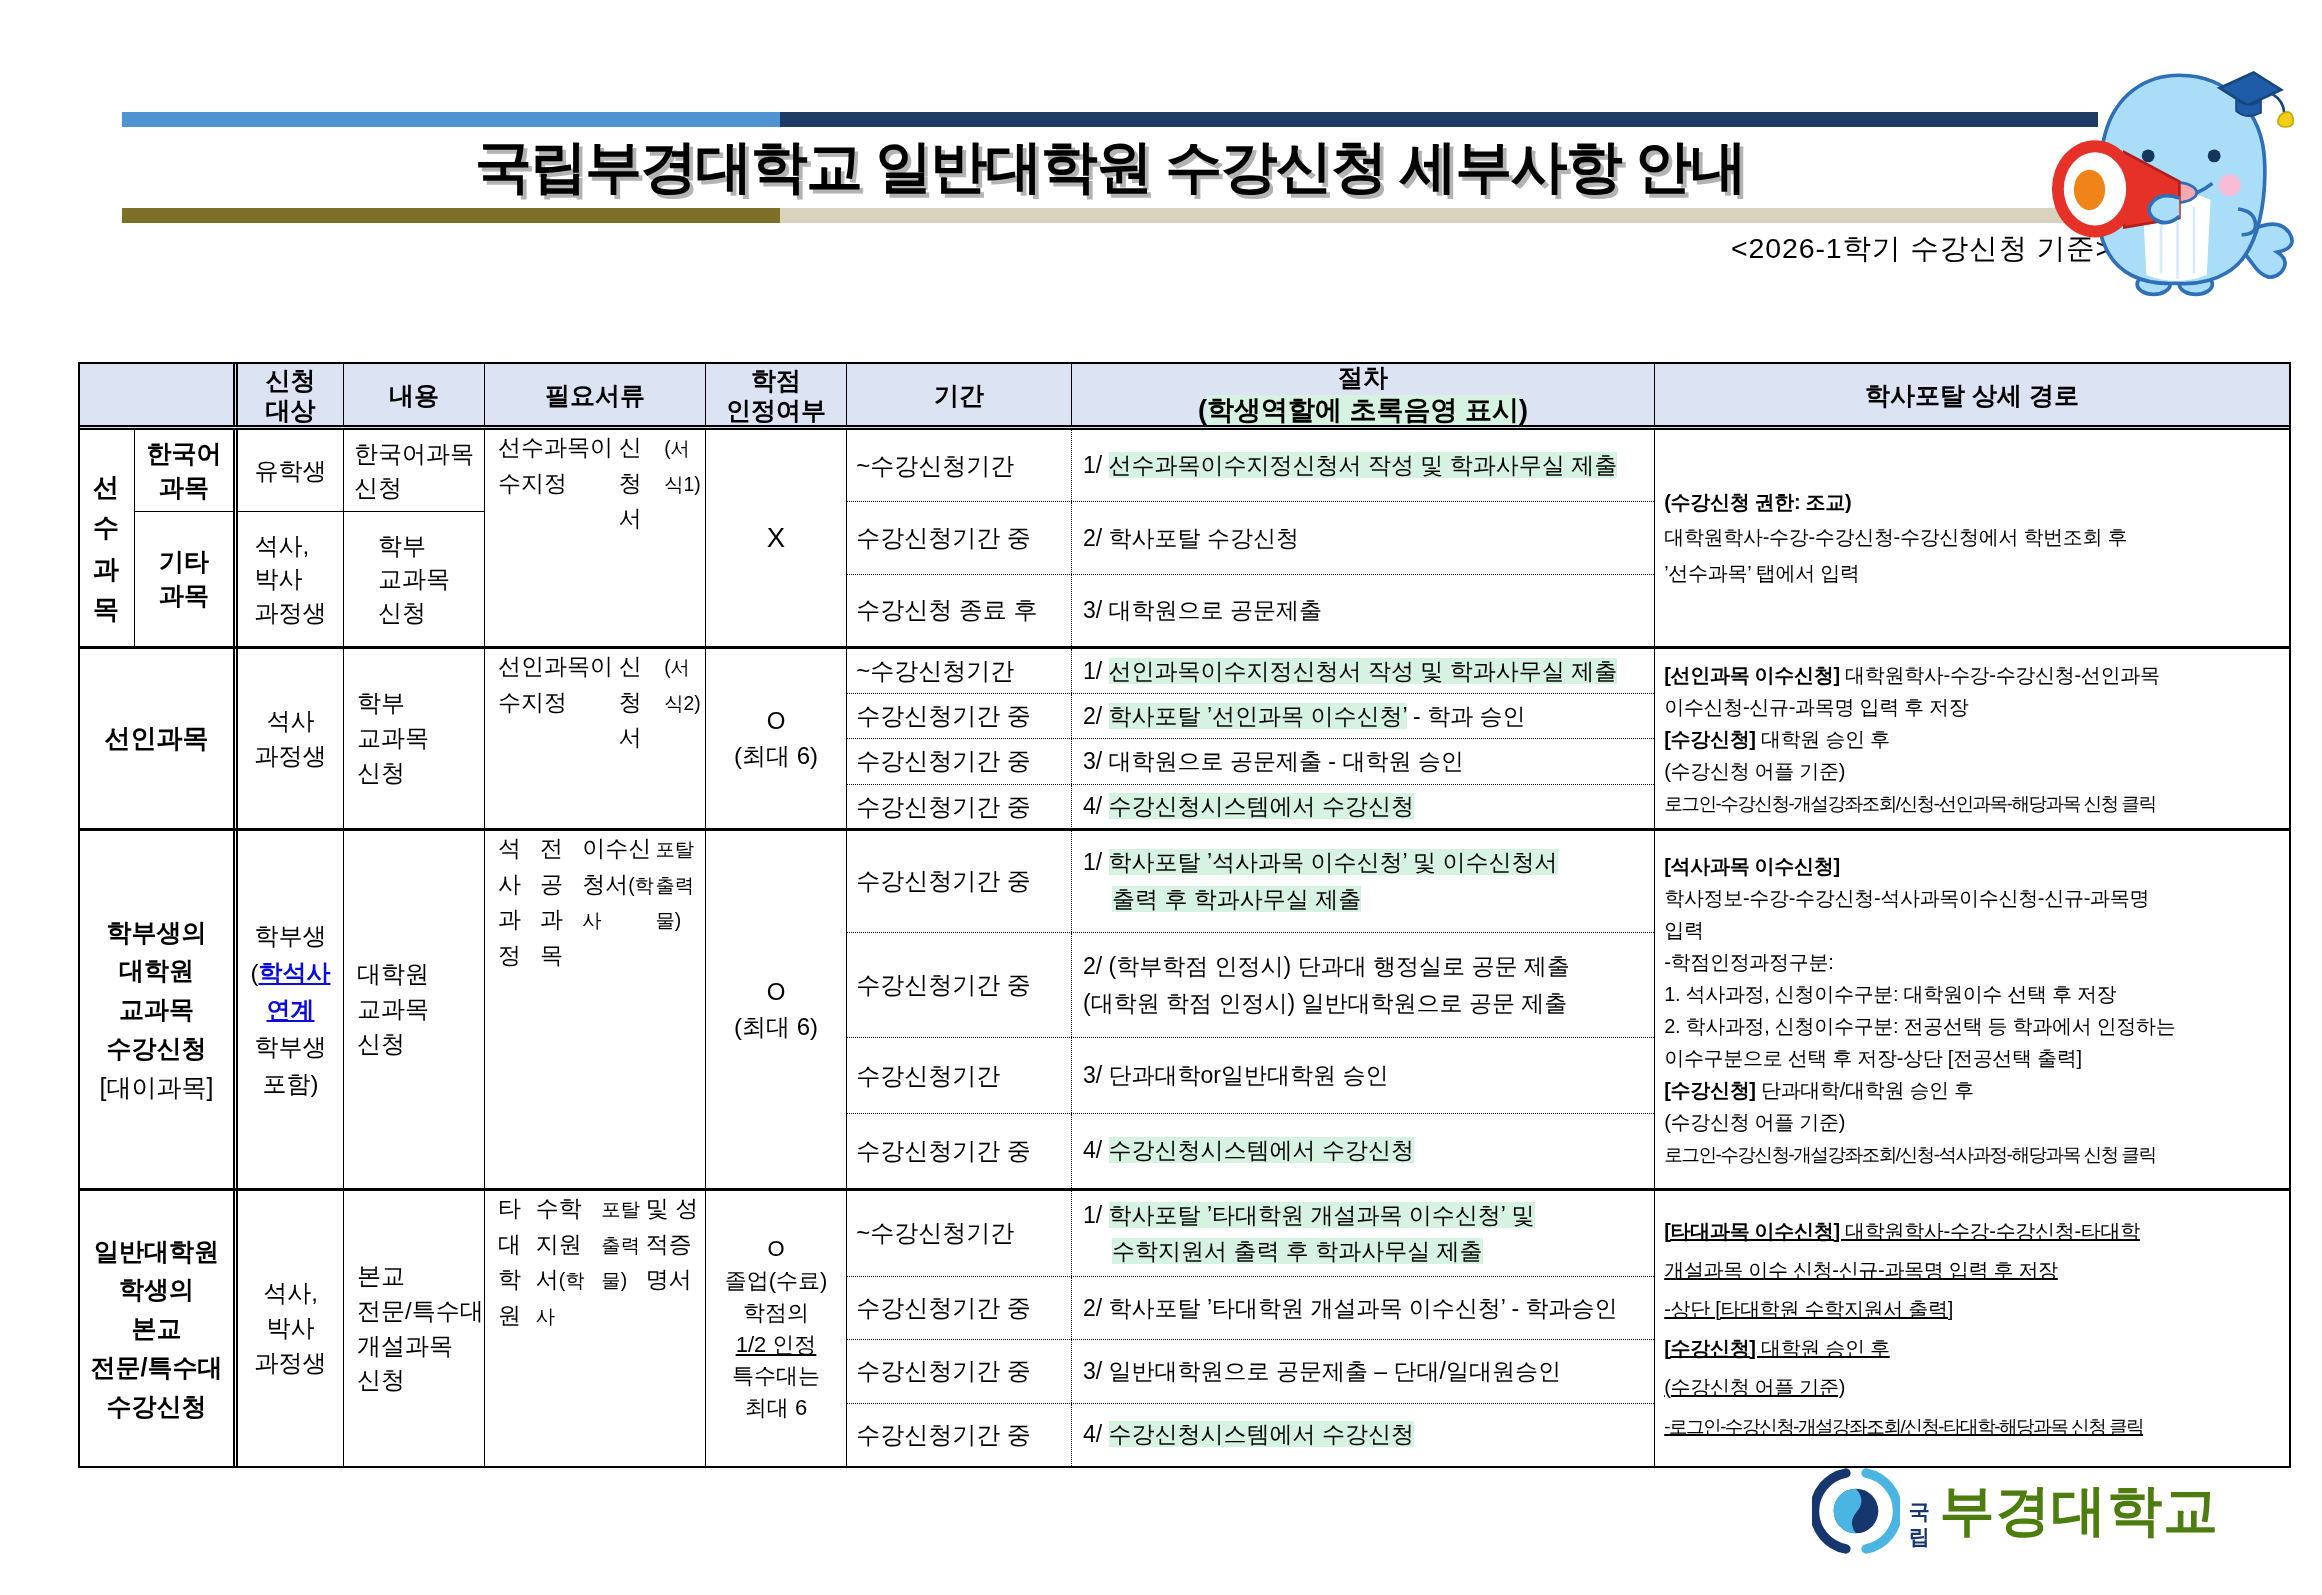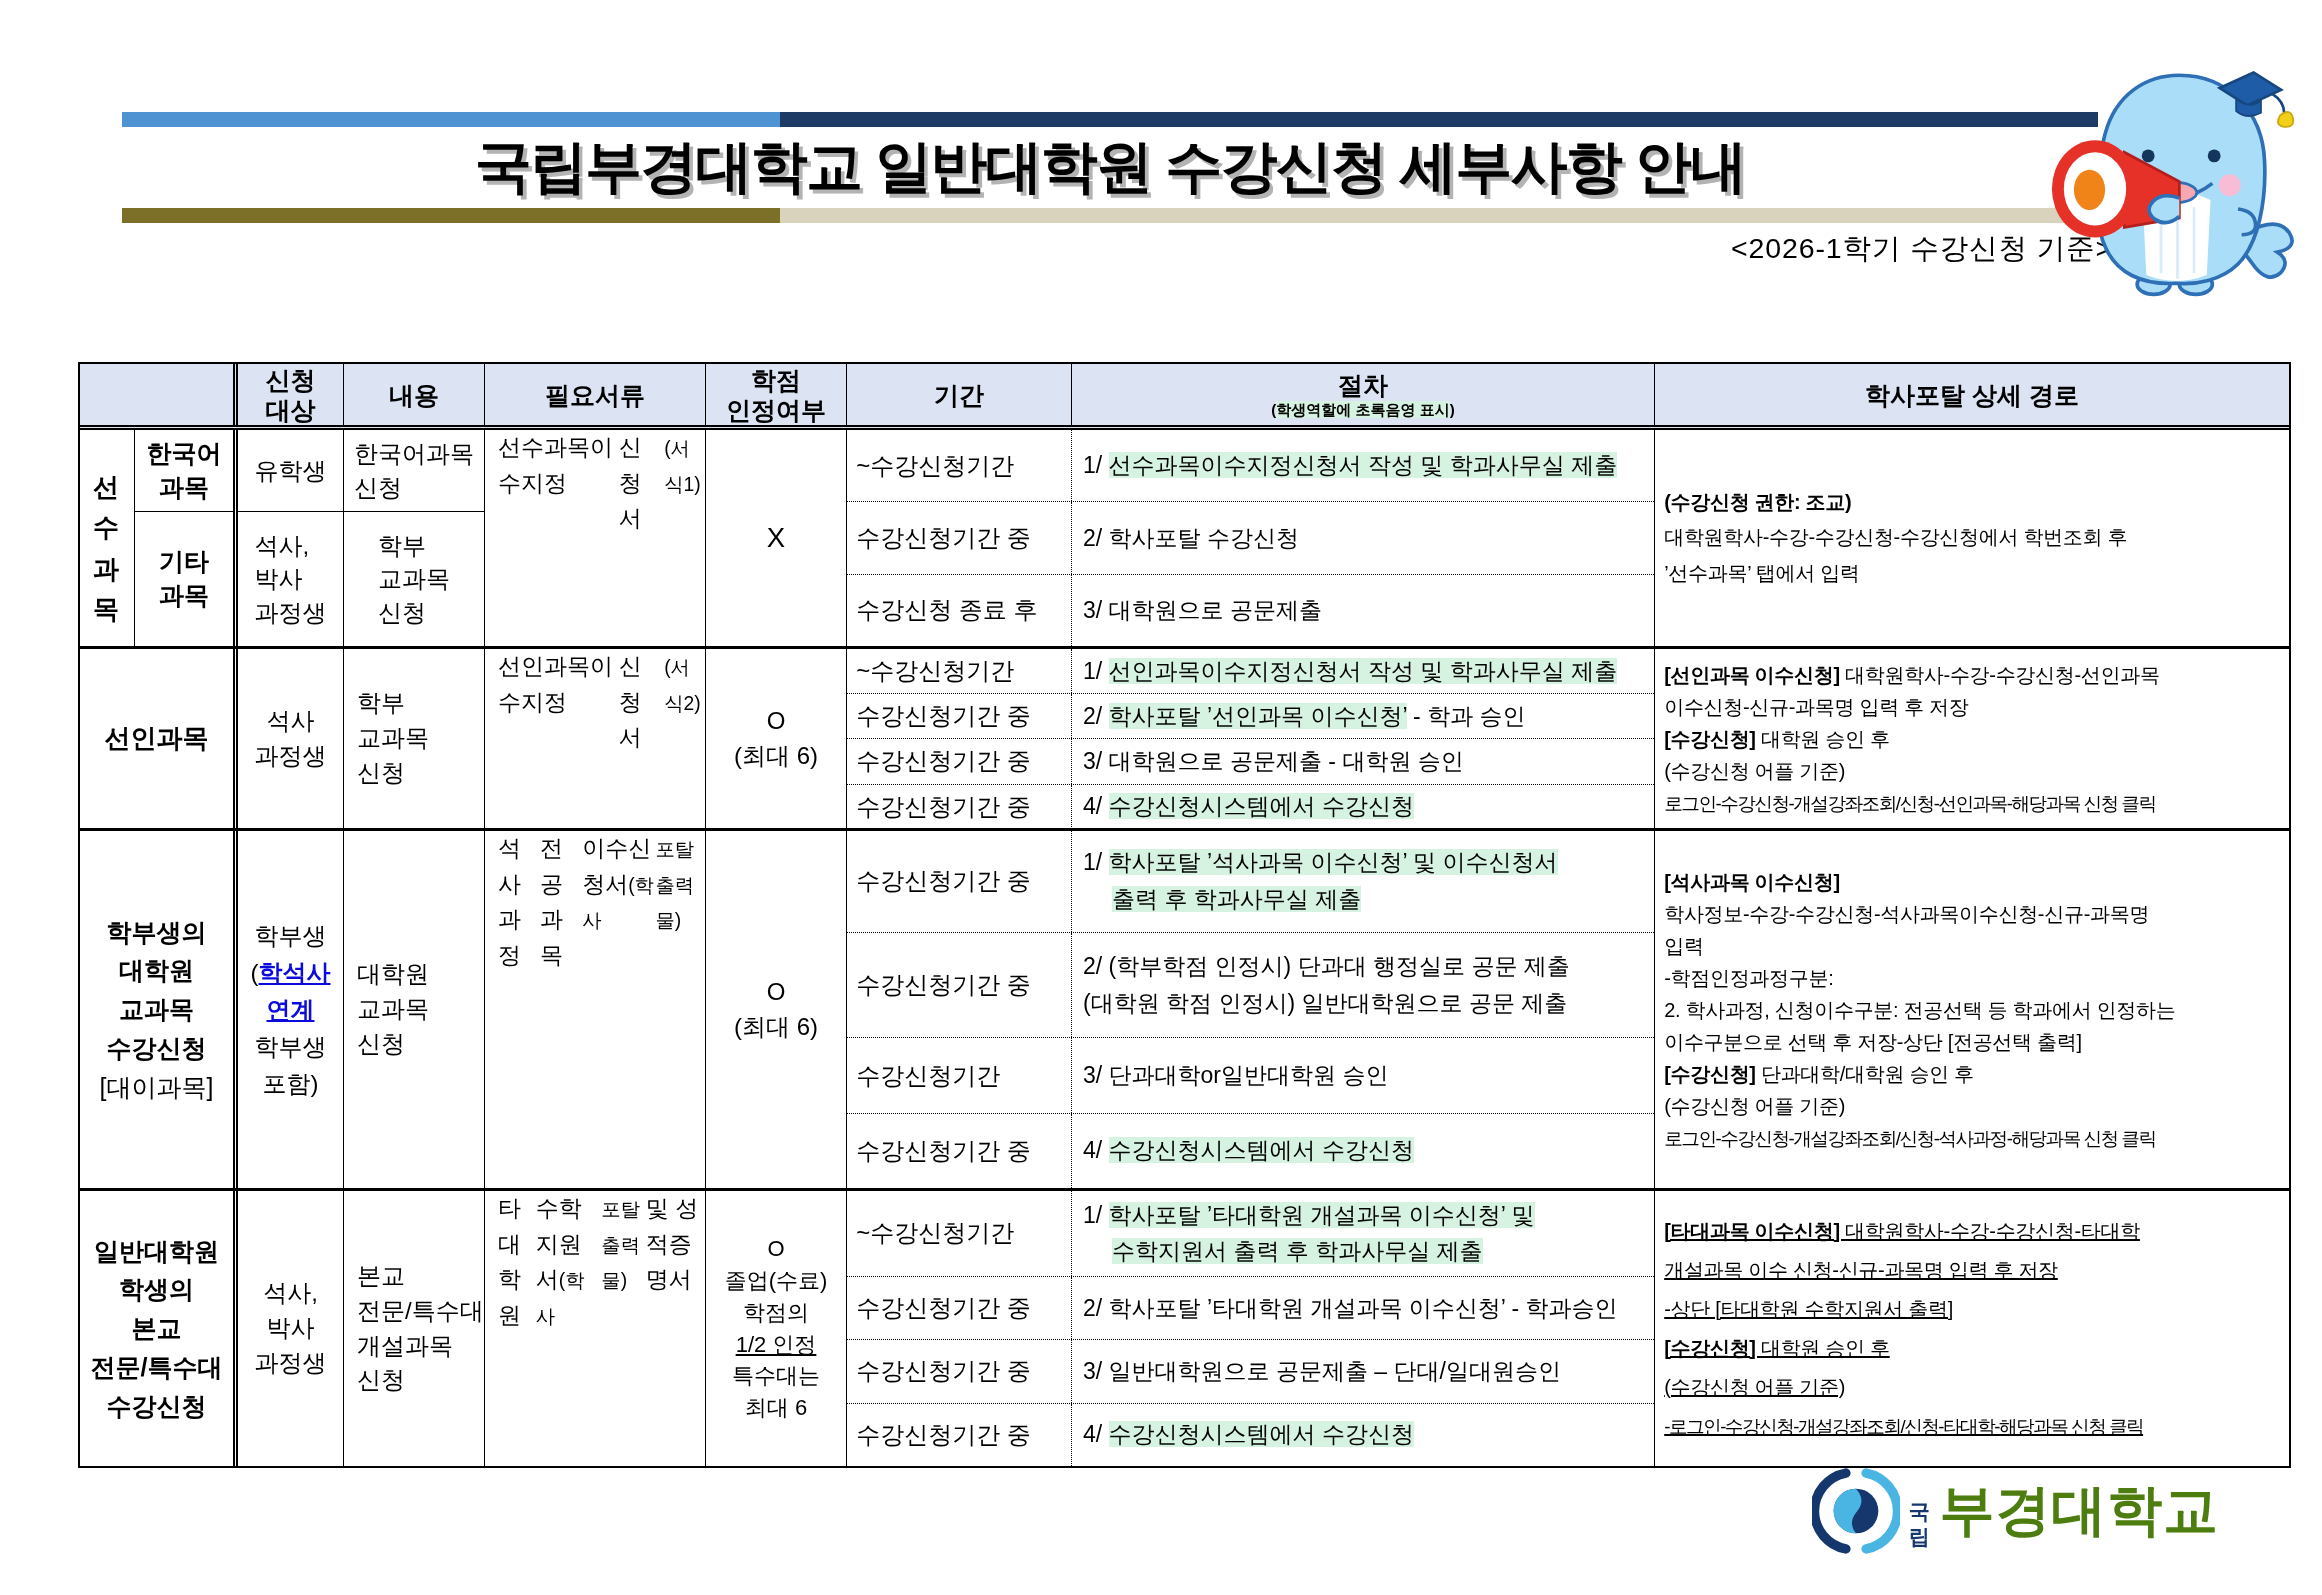--- a/index.html
+++ b/index.html
@@ -20,21 +20,21 @@
   .page-subtitle{position:absolute;right:209px;top:230px;font-size:28.5px;letter-spacing:0.9px;}
   .mascot{position:absolute;left:2040px;top:55px;}
 
   
   .tbl{position:absolute;left:78px;top:362px;width:2213px;border:2.8px solid #000;box-sizing:border-box;}
   .tbl *{box-sizing:border-box;}
   .thead{display:flex;height:66px;background:#dce3f2;border-bottom:5.5px double #000;
          font-weight:bold;font-size:25px;}
   .hcell{display:flex;flex-direction:column;align-items:center;justify-content:center;
          text-align:center;white-space:pre-line;line-height:1.2;}
-  .hsub{font-size:15px;font-weight:bold;margin-top:1.8px;}
+  .hsub{font-size:27px;font-weight:bold;margin-top:1.8px;}
   .hsub .ln{display:inline;}
 
   .c-group{width:158px;}
   .c-target{width:106px;}
   .c-content{width:141px;}
   .c-docs{width:221px;}
   .c-credit{width:141px;}
   .c-period{width:225px;}
   .c-proc{width:583px;}
   .c-pp{width:808px;}
@@ -329,20 +329,21 @@
           <div class="sr-proc">
               <div class="ln"><span>4/ </span><span class="seg-hl">수강신청시스템에서 수강신청</span></div>
             </div>
         </div>
       </div>
       <div class="c-path path">
           <div class="ln"><span class="seg-b">[석사과목 이수신청]</span></div>
           <div class="ln"><span>학사정보-수강-수강신청-석사과목이수신청-신규-과목명</span></div>
           <div class="ln"><span>입력</span></div>
           <div class="ln"><span>-학점인정과정구분:</span></div>
+          <div class="ln"><span>1. 석사과정, 신청이수구분: 대학원이수 선택 후 저장</span></div>
           <div class="ln"><span>2. 학사과정, 신청이수구분: 전공선택 등 학과에서 인정하는</span></div>
           <div class="ln"><span>이수구분으로 선택 후 저장-상단 [전공선택 출력]</span></div>
           <div class="ln"><span class="seg-b">[수강신청] </span><span>단과대학/대학원 승인 후</span></div>
           <div class="ln"><span>(수강신청 어플 기준)</span></div>
           <div class="ln"><span class="seg-cond">로그인-수강신청-개설강좌조회/신청-석사과정-해당과목 신청 클릭</span></div>
         </div>
     </div>
 
     <div class="sec" style="height:275px">
       <div class="cell c-group br-d grouplines">

